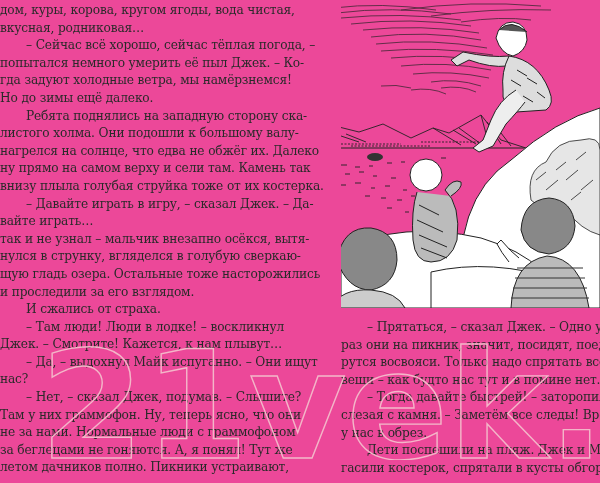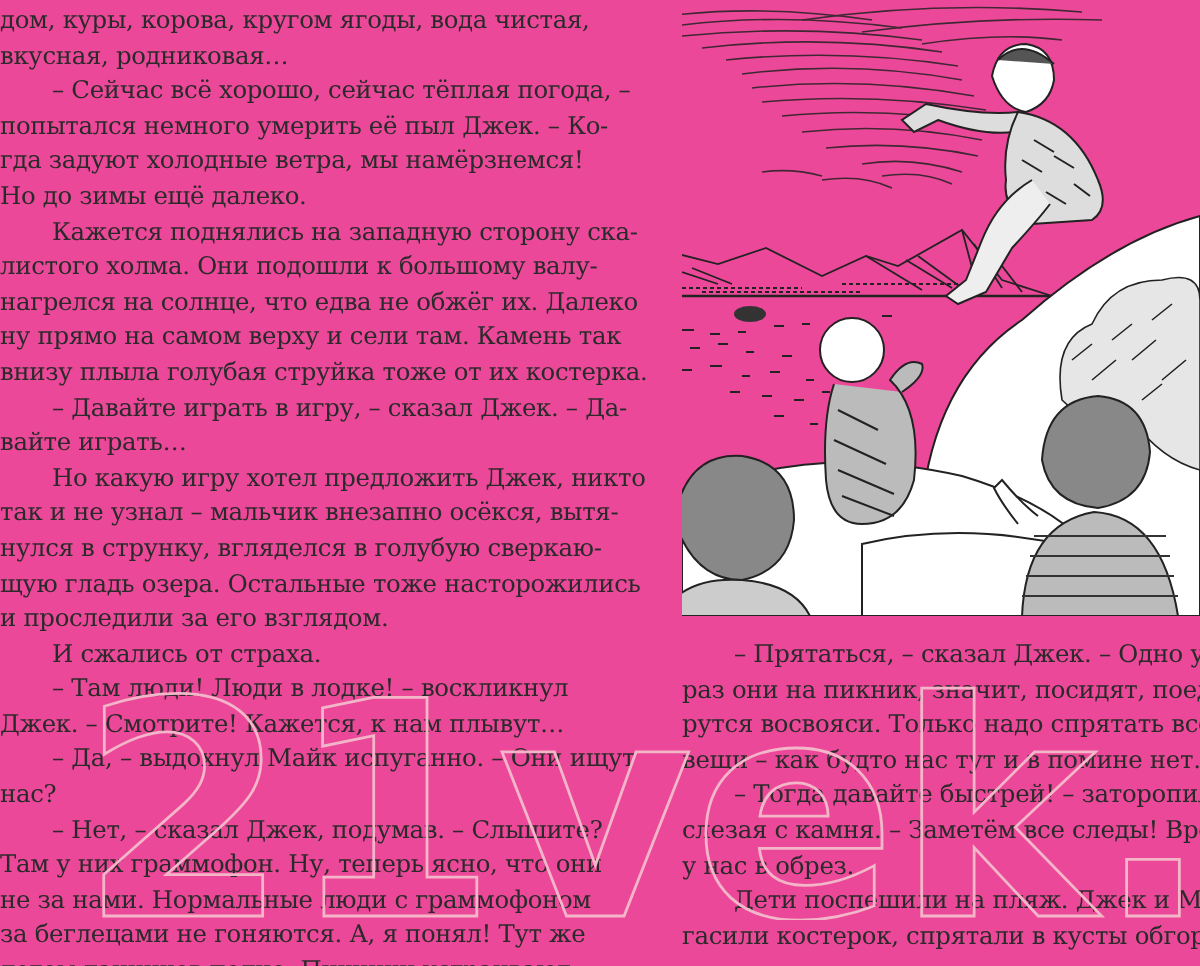--- a/index.html
+++ b/index.html
@@ -30,28 +30,27 @@
 <div class="spread">
 
   <div class="page page-left">
     <div class="text-block" id="left-text">
         <span class="line">дом, куры, корова, кругом ягоды, вода чистая,</span>
         <span class="line last">вкусная, родниковая…</span>
         <span class="line indent">– Сейчас всё хорошо, сейчас тёплая погода, –</span>
         <span class="line">попытался немного умерить её пыл Джек. – Ко-</span>
         <span class="line">гда задуют холодные ветра, мы намёрзнемся!</span>
         <span class="line last">Но до зимы ещё далеко.</span>
-        <span class="line indent">Кажется поднялись на западную сторону ска-</span>
+        <span class="line indent">Ребята поднялись на западную сторону ска-</span>
         <span class="line">листого холма. Они подошли к большому валу-</span>
         <span class="line">нагрелся на солнце, что едва не обжёг их. Далеко</span>
         <span class="line">ну прямо на самом верху и сели там. Камень так</span>
         <span class="line last">внизу плыла голубая струйка тоже от их костерка.</span>
         <span class="line indent">– Давайте играть в игру, – сказал Джек. – Да-</span>
         <span class="line last">вайте играть…</span>
-        <span class="line indent">Но какую игру хотел предложить Джек, никто</span>
         <span class="line">так и не узнал – мальчик внезапно осёкся, вытя-</span>
         <span class="line">нулся в струнку, вгляделся в голубую сверкаю-</span>
         <span class="line">щую гладь озера. Остальные тоже насторожились</span>
         <span class="line last">и проследили за его взглядом.</span>
         <span class="line indent last">И сжались от страха.</span>
         <span class="line indent">– Там люди! Люди в лодке! – воскликнул</span>
         <span class="line last">Джек. – Смотрите! Кажется, к нам плывут…</span>
         <span class="line indent">– Да, – выдохнул Майк испуганно. – Они ищут</span>
         <span class="line last">нас?</span>
         <span class="line indent">– Нет, – сказал Джек, подумав. – Слышите?</span>

